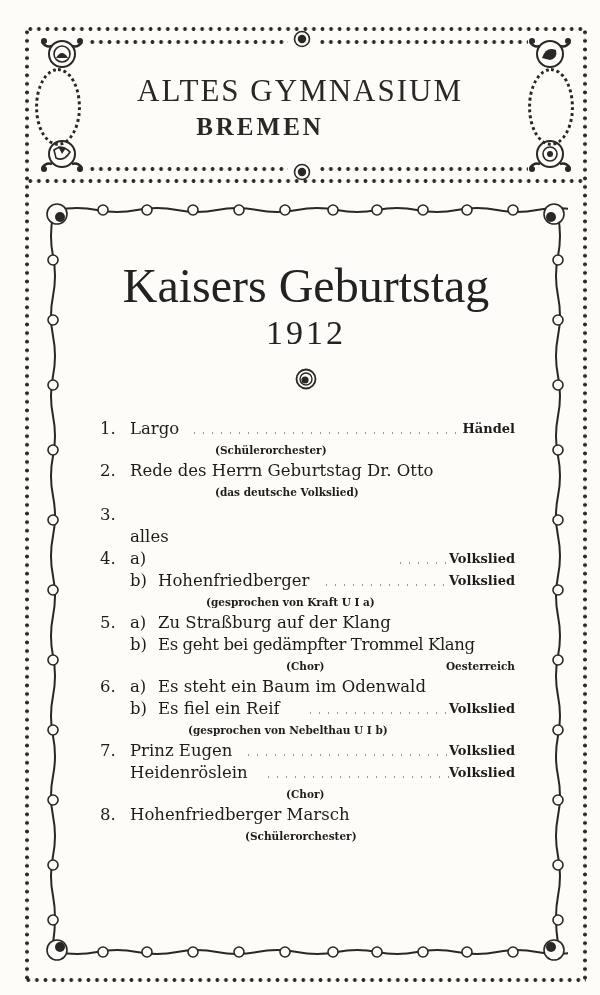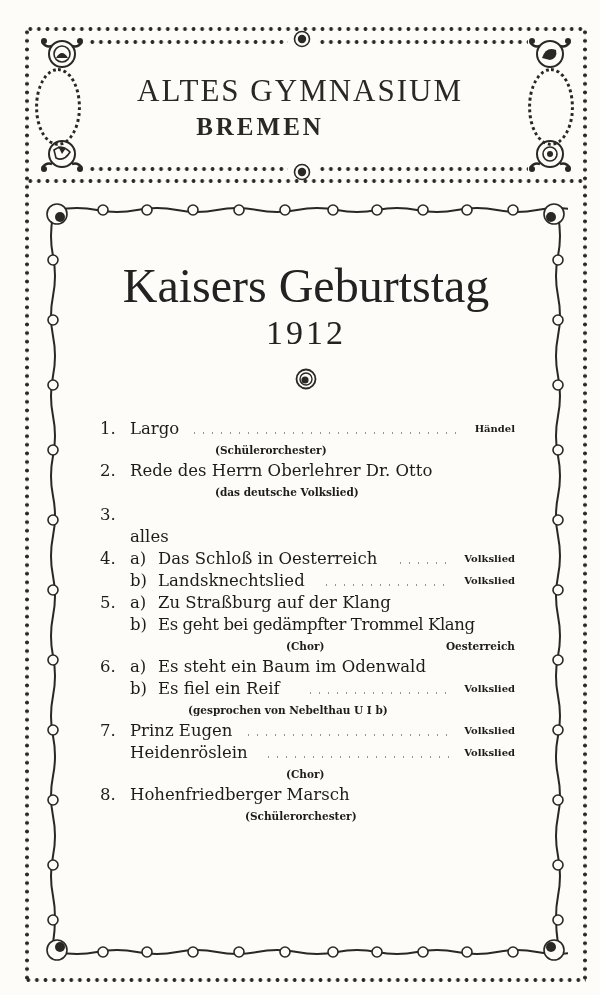--- a/index.html
+++ b/index.html
@@ -47,21 +47,21 @@
   .row { position: relative; height: 22px; line-height: 22px; font-size: 16.5px; white-space: nowrap; }
   .row .num { position: absolute; left: 0; width: 26px; }
   .row .sub { position: absolute; }
   .row .txt { position: absolute; }
   .row .lead { position: absolute; height: 22px; }
   .row .lead::before {
     content: ""; position: absolute; left: 0; right: 0; bottom: 6px; height: 2px;
     background-image: radial-gradient(circle, #9a968f 0.8px, transparent 1.1px);
     background-size: 9px 2px; background-repeat: repeat-x;
   }
-  .row .right { position: absolute; right: 0; font-size: 10px; font-weight: bold; }
+  .row .right { position: absolute; right: 0; font-size: 13px; font-weight: bold; }
   .note { height: 20px; line-height: 20px; font-size: 10.5px; font-weight: bold; text-align: center; position: relative; white-space: nowrap; }
   .note .ctext { position: absolute; }
   .note .rtext { position: absolute; right: 0; }
 </style>
 </head>
 <body>
 
 <div class="page">
 
   <div class="dotline dot-h" style="left:26px;top:26px;width:558px;"></div>
@@ -197,47 +197,49 @@
       <span class="txt" style="left:30px">Largo</span>
       <span class="lead" style="left:90px;right:58px"></span>
       <span class="right">Händel</span>
     </div>
     <div class="note">
         <span class="ctext" style="left:115px">(Schülerorchester)</span>
       </div>
 
     <div class="row">
       <span class="num">2.</span>
-      <span class="txt" style="left:30px">Rede des Herrn Oberlehrer Dr. Otto</span>
+      <span class="txt" style="left:30px">Rede des Herrn Geburtstag Dr. Otto</span>
     </div>
     <div class="note">
         <span class="ctext" style="left:115px">(das deutsche Volkslied)</span>
       </div>
 
     <div class="row" style="margin-top:2px">
       <span class="num">3.</span>
     </div>
     <div class="row">
       <span class="txt" style="left:30px">alles</span>
     </div>
 
     <div class="row">
       <span class="num">4.</span>
       <span class="sub" style="left:30px">a)</span>
-      <span class="txt" style="left:58px">Das Schloß in Oesterreich</span>
       <span class="lead" style="left:296px;right:64px"></span>
       <span class="right">Volkslied</span>
     </div>
 
     <div class="row">
       <span class="sub" style="left:30px">b)</span>
-      <span class="txt" style="left:58px">Landsknechtslied</span>
+      <span class="txt" style="left:58px">Hohenfriedberger</span>
       <span class="lead" style="left:222px;right:64px"></span>
       <span class="right">Volkslied</span>
     </div>
+    <div class="note">
+        <span class="ctext" style="left:106px">(gesprochen von Kraft U I a)</span>
+      </div>
 
     <div class="row">
       <span class="num">5.</span>
       <span class="sub" style="left:30px">a)</span>
       <span class="txt" style="left:58px">Zu Straßburg auf der Klang</span>
     </div>
 
     <div class="row">
       <span class="sub" style="left:30px">b)</span>
       <span class="txt" style="left:58px;letter-spacing:-0.4px">Es geht bei gedämpfter Trommel Klang</span>

